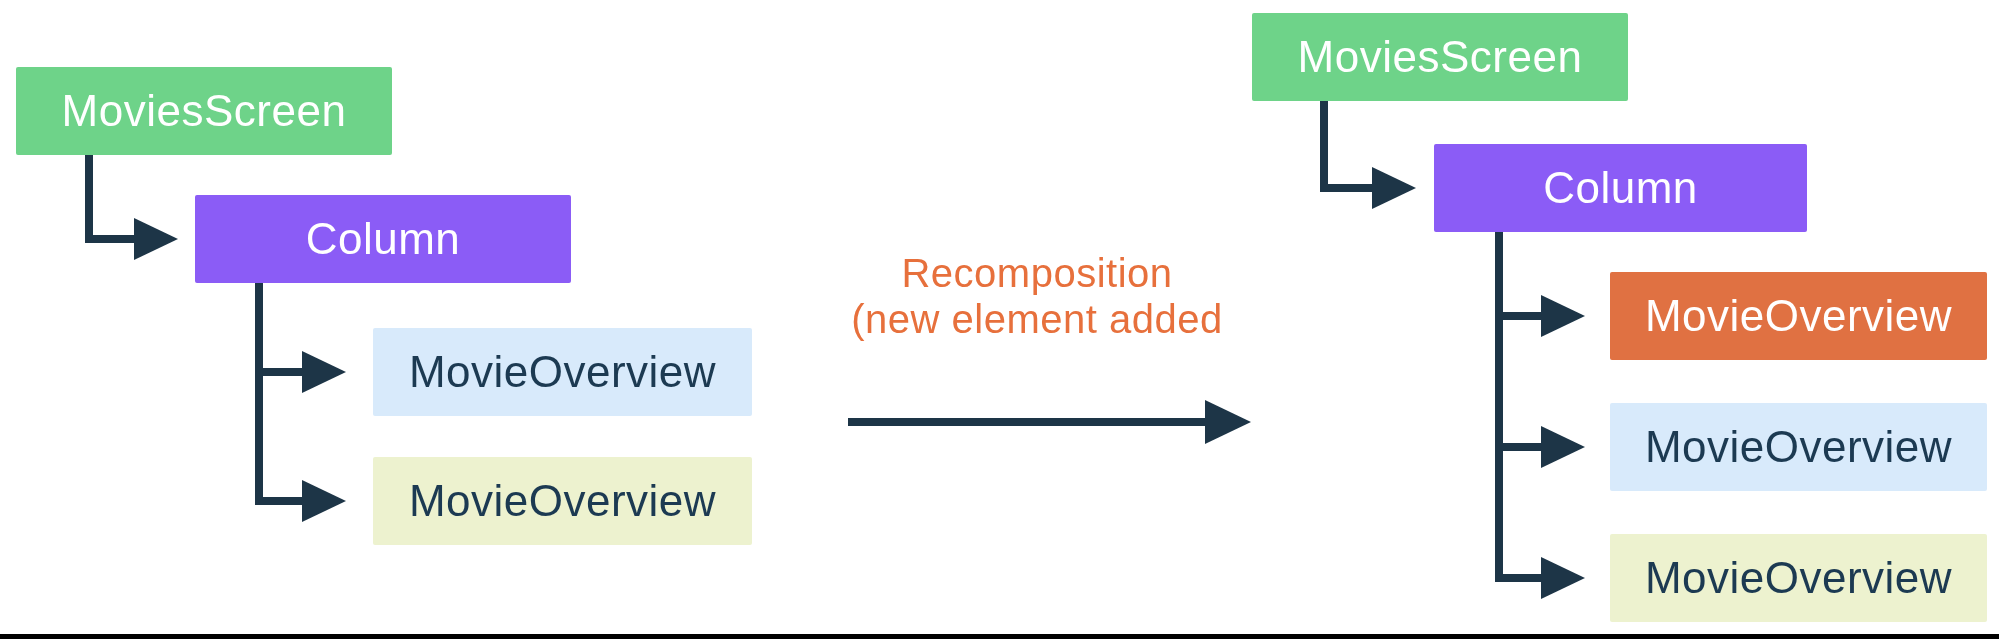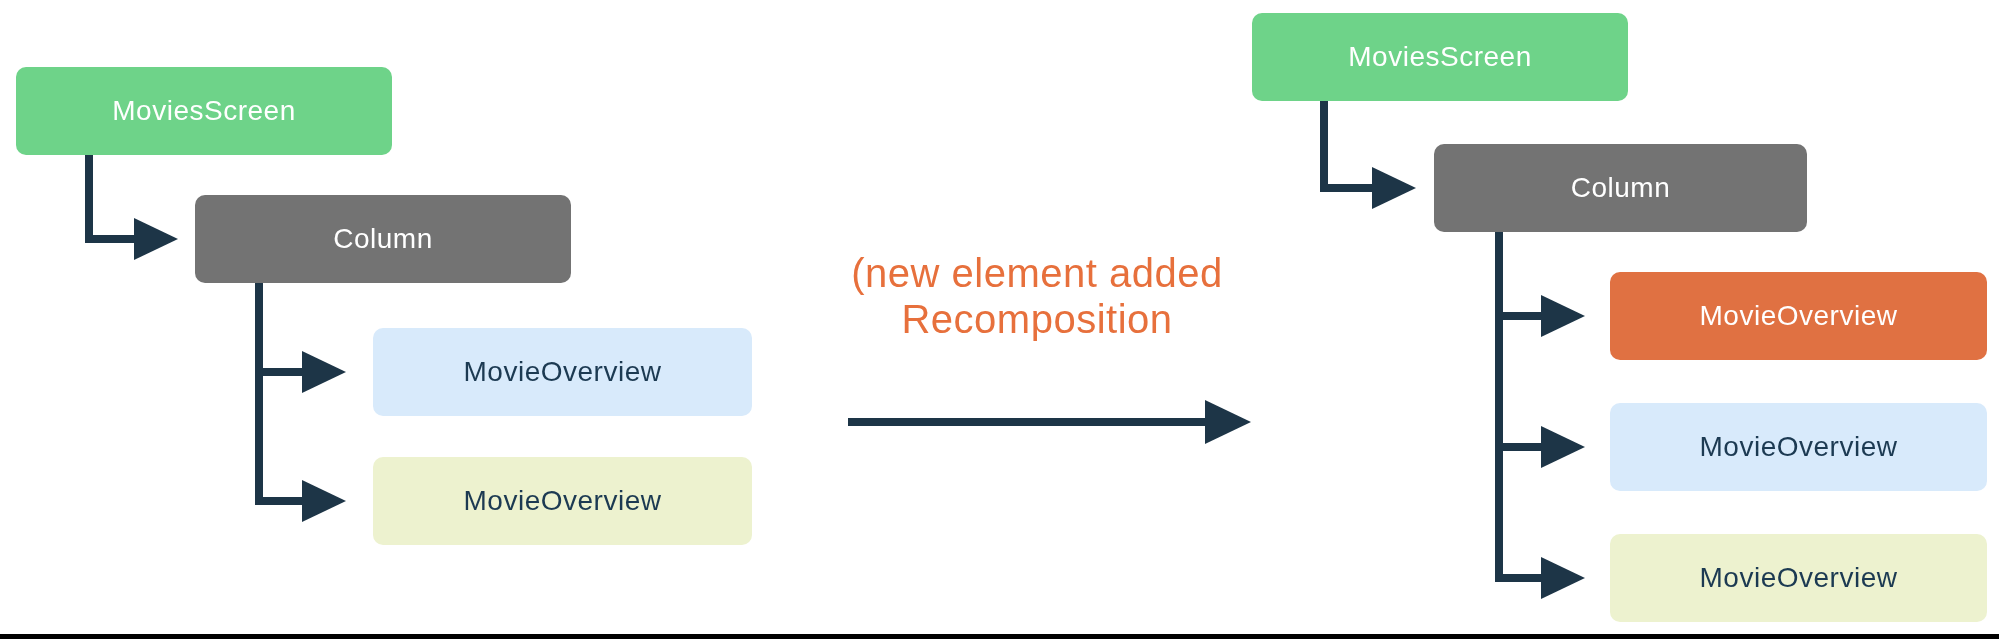--- a/index.html
+++ b/index.html
@@ -7,27 +7,27 @@
     position:relative;
     width:1999px;height:639px;
     background:#ffffff;
     overflow:hidden;
     font-family:"Liberation Sans", sans-serif;
   }
   
   .node{
     position:absolute;
     display:flex;align-items:center;justify-content:center;
-    border-radius:10px;
-    font-size:28px;
+    border-radius:2px;
+    font-size:44px;
     letter-spacing:0.5px;
     white-space:nowrap;
   }
   .node.green {background:#6ED389;color:#ffffff;}
-  .node.blue  {background:#737373;color:#ffffff;}
+  .node.blue  {background:#8b5cf6;color:#ffffff;}
   .node.lblue {background:#D8EAFB;color:#1C3A52;}
   .node.lyellow{background:#EDF2CF;color:#1C3A52;}
   .node.orange{background:#E07142;color:#ffffff;}
 
   
   .line{position:absolute;background:#1D3547;}
   .ah{ 
     position:absolute;width:0;height:0;
     border-left:44px solid #1D3547;
     border-top:21px solid transparent;
@@ -104,22 +104,22 @@
   <div class="ah l-ahb2"></div>
 
   <div class="node lblue l-child0">
     <span>MovieOverview</span>
   </div>
   <div class="node lyellow l-child1">
     <span>MovieOverview</span>
   </div>
 
   <div class="caption">
+    <div>Recomposition</div>
     <div>(new element added</div>
-    <div>Recomposition</div>
   </div>
   <div class="line m-line"></div>
   <div class="ah m-ah"></div>
 
   <div class="node green r-root">
     <span>MoviesScreen</span>
   </div>
 
   <div class="line r-v1"></div>
   <div class="line r-h1"></div>

